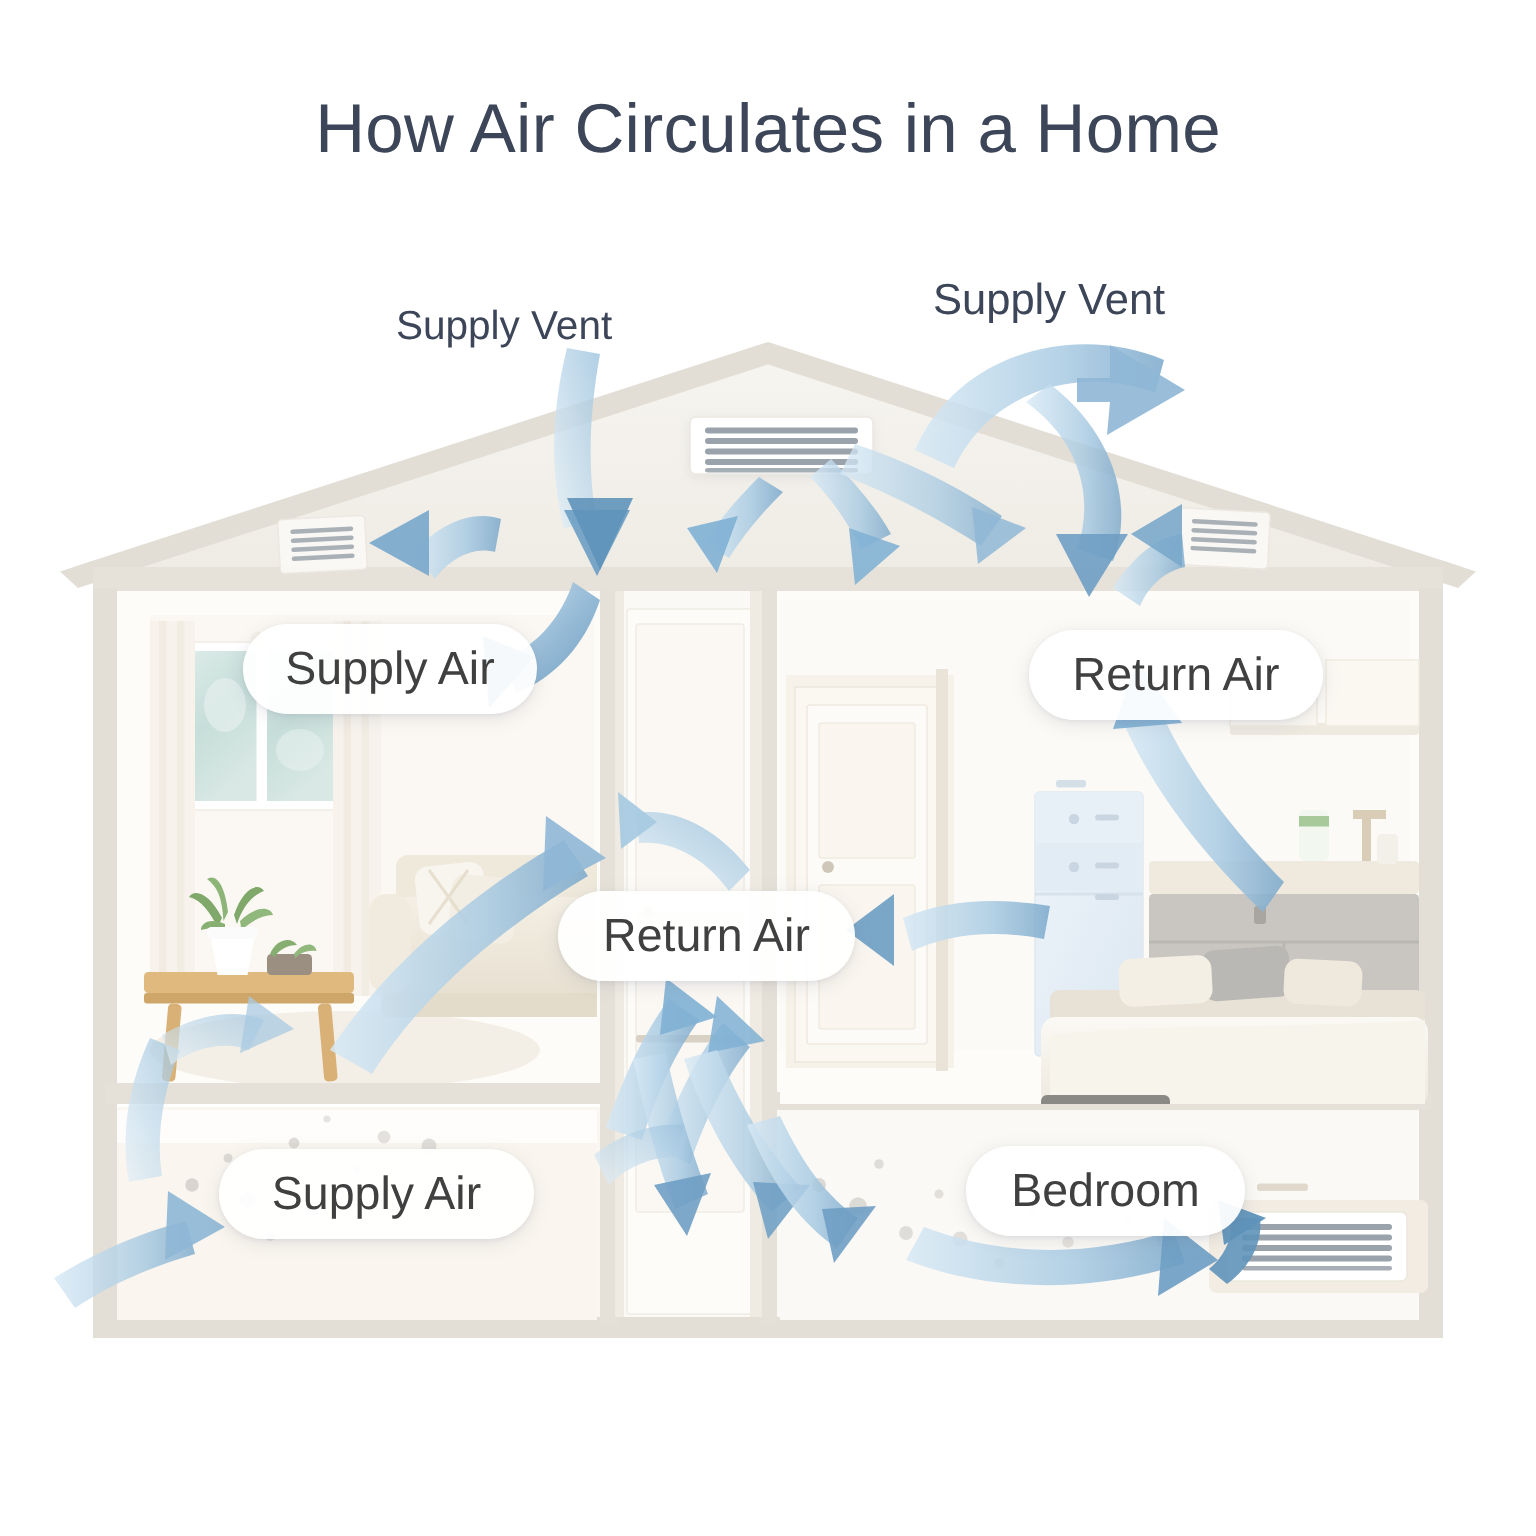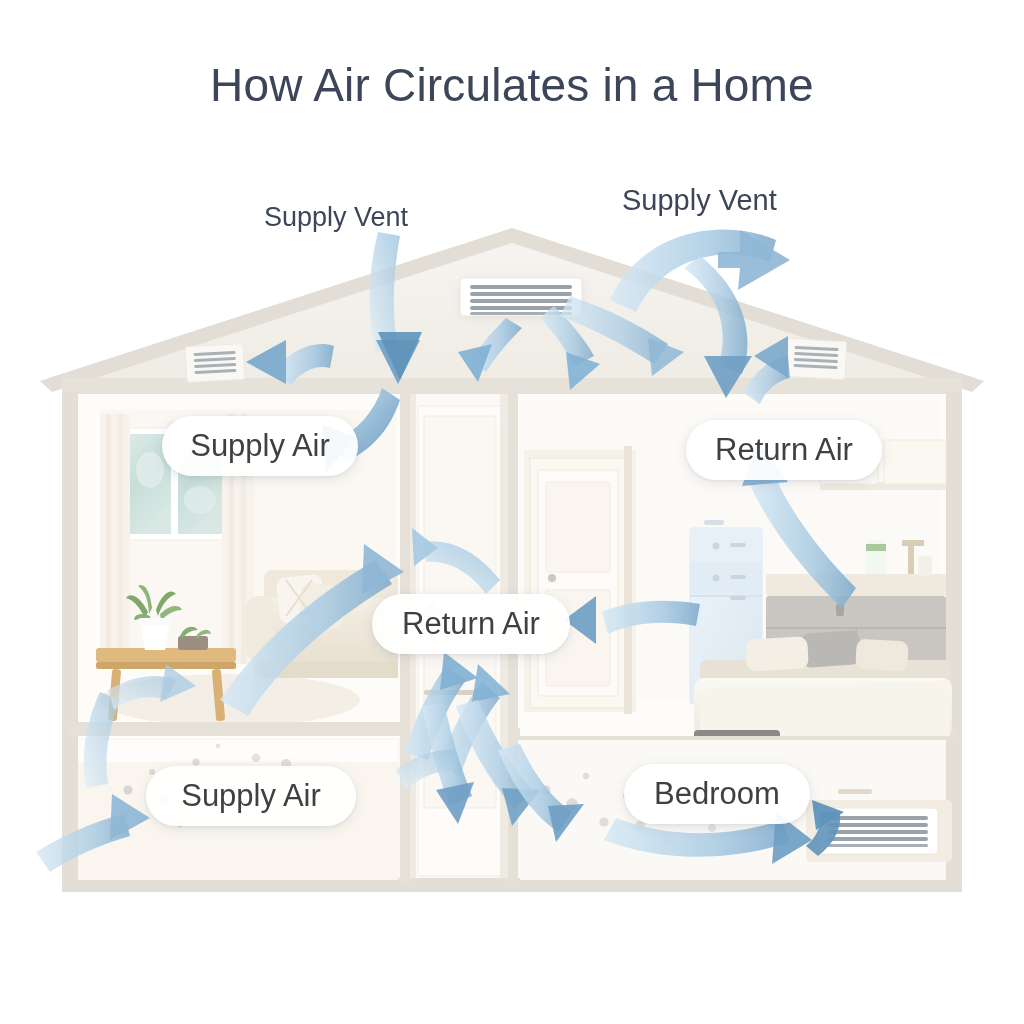--- a/index.html
+++ b/index.html
@@ -45,21 +45,21 @@
     color: #404040;
     font-weight: 400;
     white-space: nowrap;
     box-shadow: 0 3px 12px rgba(110,120,140,0.17), 0 1px 3px rgba(110,120,140,0.10);
     font-family: "Liberation Sans", sans-serif;
   }
   #badge-supply-air-top  { left: 162px; top: 416px; width: 196px; height: 60px; font-size: 31px; }
   #badge-return-air-right{ left: 686px; top: 420px; width: 196px; height: 60px; font-size: 31px; }
   #badge-return-air-center{left: 372px; top: 594px; width: 198px; height: 60px; font-size: 31px; }
   #badge-supply-air-bottom{left: 146px; top: 766px; width: 210px; height: 60px; font-size: 31px; }
-  #badge-bedroom         { left: 624px; top: 764px; width: 186px; height: 60px; font-size: 31px; text-align: center; }
+  #badge-bedroom         { left: 644px; top: 764px; width: 186px; height: 60px; font-size: 31px; text-align: center; }
 </style>
 </head>
 <body>
 
 <div id="stage">
 
   <svg id="diagram-svg" viewBox="0 0 1024 1024">
     <defs>
       <linearGradient id="gArrow" x1="0" y1="0" x2="1" y2="1">
         <stop offset="0%" stop-color="#c6deee"></stop>

